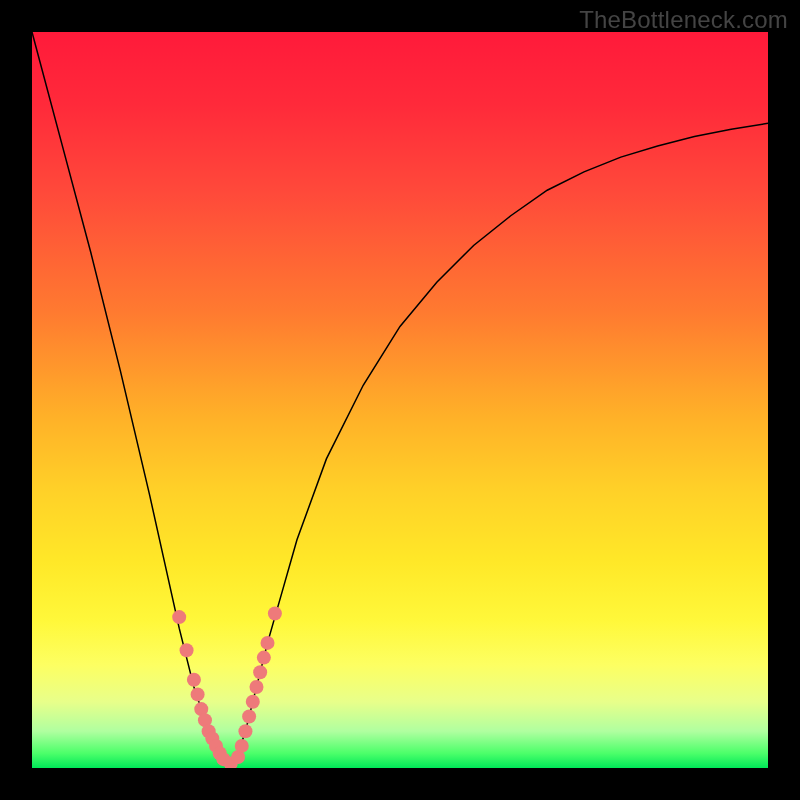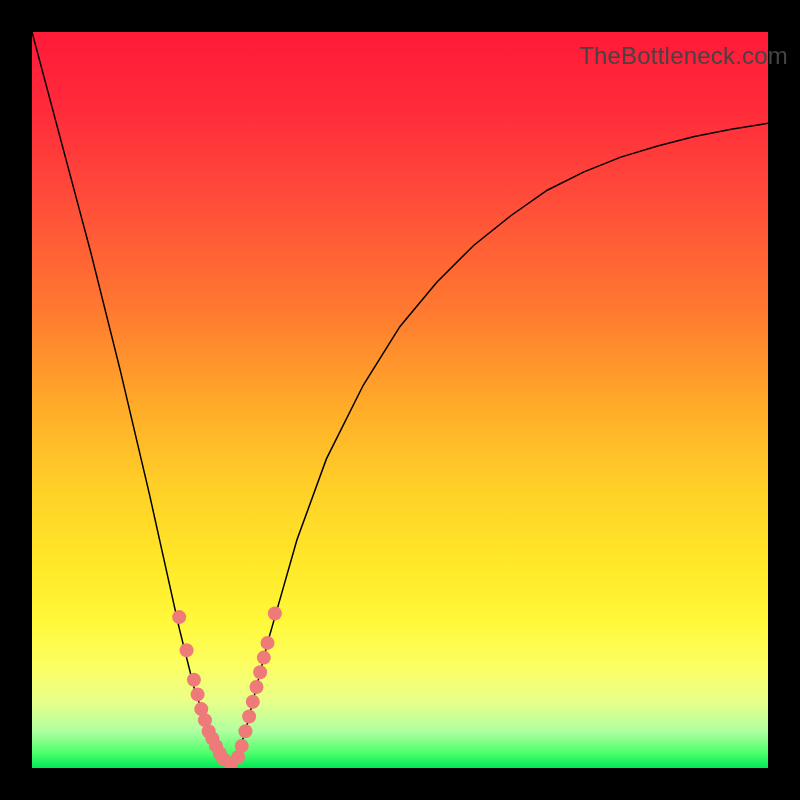--- a/index.html
+++ b/index.html
@@ -46,21 +46,20 @@
   }
   .watermark {
     position: absolute;
     top: 6px;
     right: 12px;
     color: #444;
     font-size: 24px;
     font-weight: 500;
     letter-spacing: 0.2px;
     user-select: none;
-    margin-top: 36px;
   }
   svg.curve {
     position: absolute;
     inset: 0;
   }
   .curve-path {
     fill: none;
     stroke: #000;
     stroke-width: 1.5;
   }

